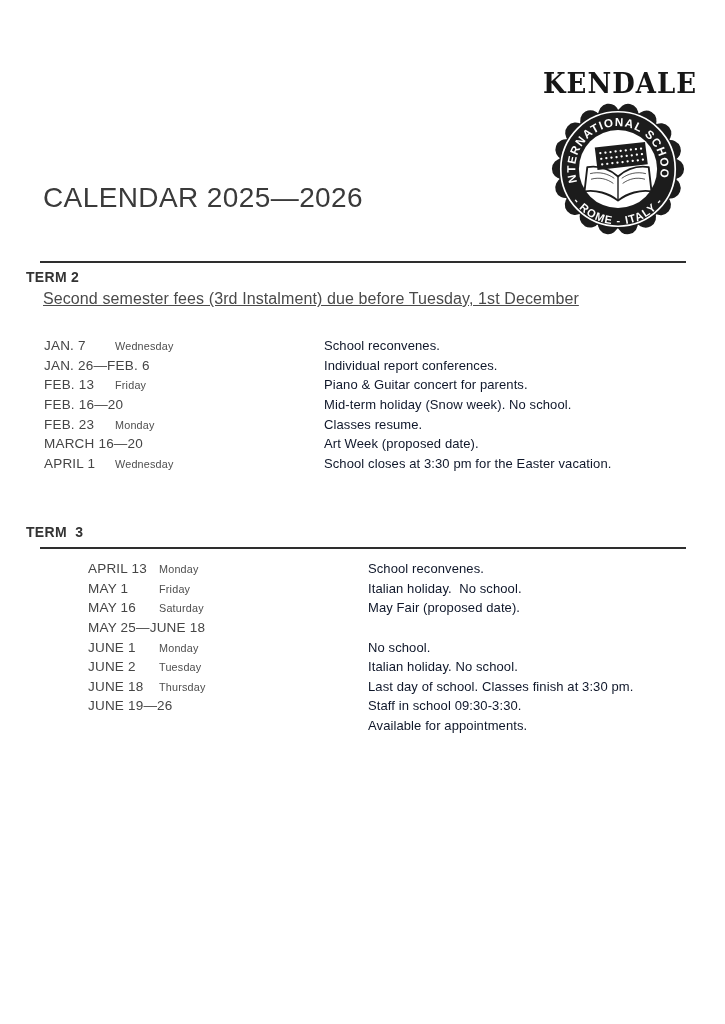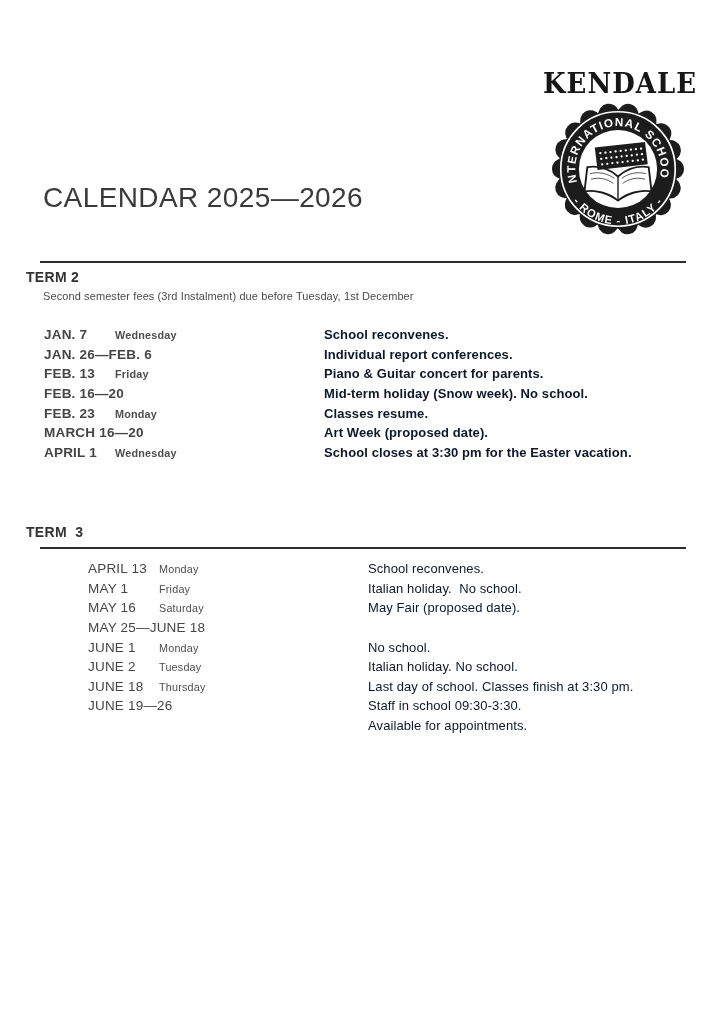--- a/index.html
+++ b/index.html
@@ -43,25 +43,25 @@
   .rule-2{top:547px;}
   .term-heading{
     position:absolute;left:26px;
     font-size:14px;font-weight:700;letter-spacing:0.3px;
     color:#333333;white-space:pre;
   }
   .t2-head{top:269px;}
   .t3-head{top:524px;}
   .term-subtitle{
     position:absolute;left:43px;top:290px;
-    font-size:11px;color:#4a4a4a;letter-spacing:0.1px;white-space:pre;
+    font-size:16px;color:#4a4a4a;letter-spacing:0.1px;white-space:pre;text-decoration:underline;
   }
   
   .rows{position:absolute;left:44px;right:32px;}
-  .t2-rows{top:327px;font-weight:bold;}
+  .t2-rows{top:338px;}
   .t3-rows{top:561px;margin-left:44px;}
   .cal-row{
     display:grid;
     grid-template-columns:71px 209px 1fr;
     align-items:baseline;
     height:19.65px;
   }
   .c-date{font-size:13.5px;color:#454545;letter-spacing:0.2px;white-space:pre;}
   .c-day{font-size:10.8px;color:#4e4e4e;letter-spacing:0.2px;white-space:pre;}
   .c-desc{font-size:13px;color:#0f172a;letter-spacing:0.1px;white-space:pre;}

